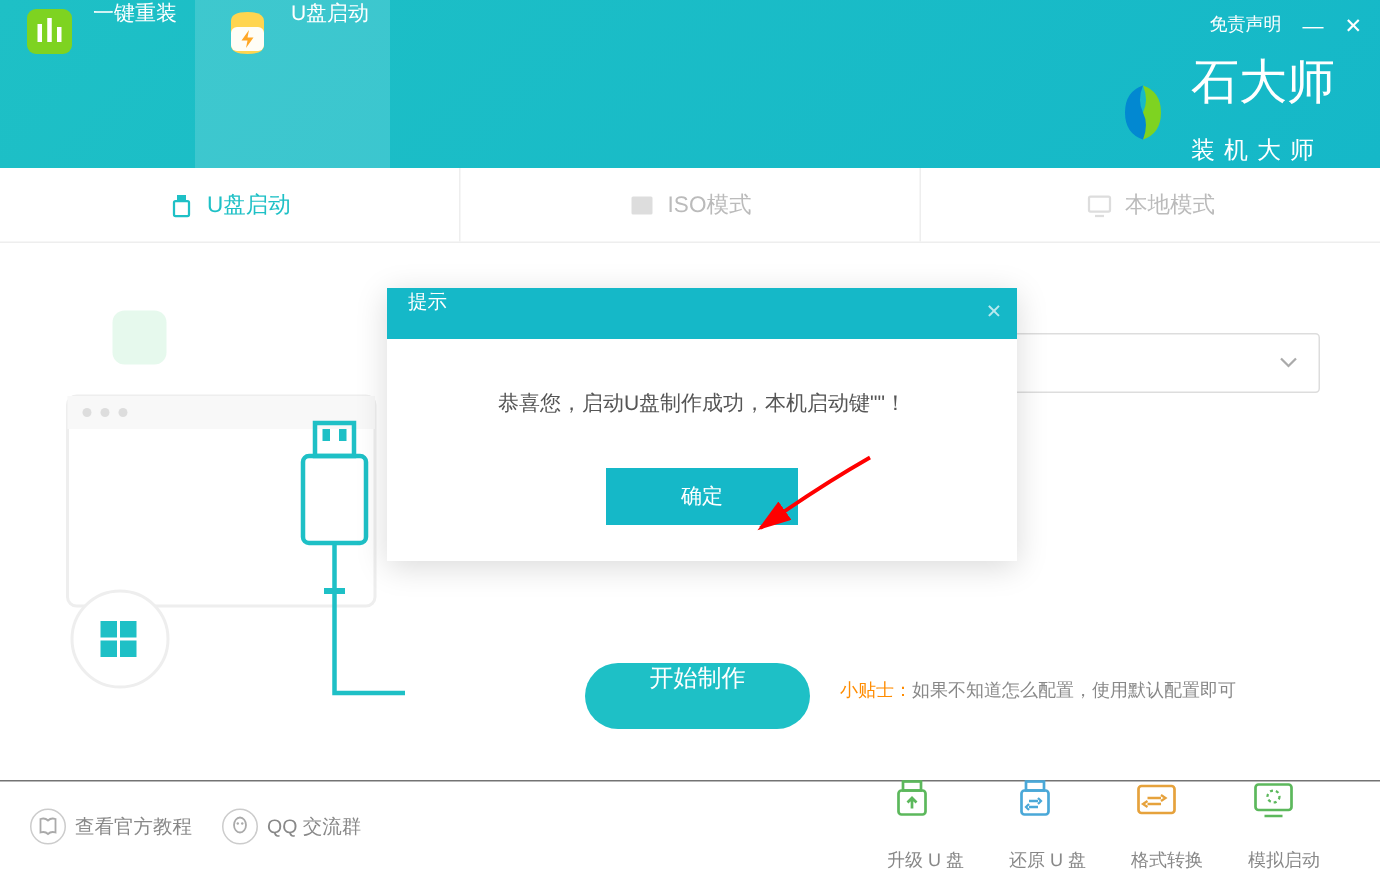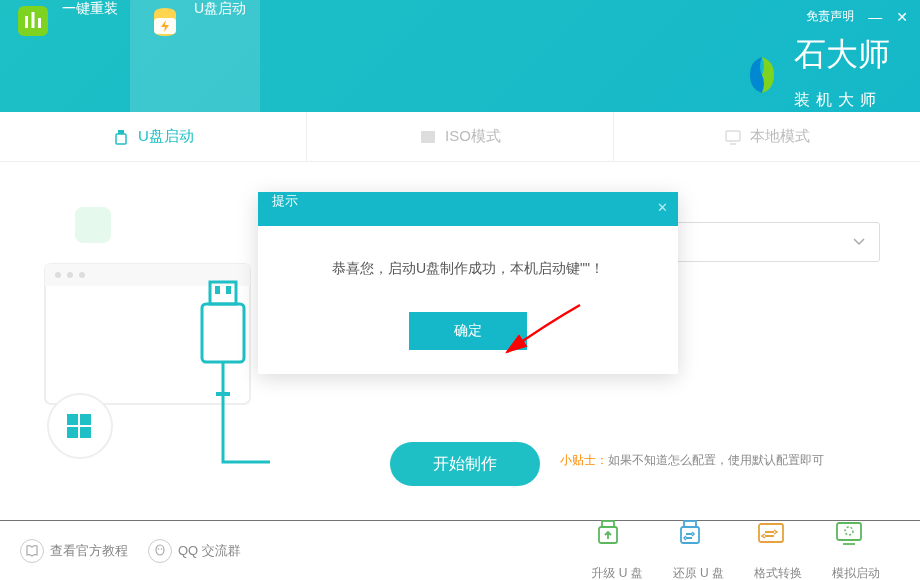--- a/index.html
+++ b/index.html
@@ -16,35 +16,35 @@
 .window-controls{position:absolute;right:12px;top:8px;display:flex;gap:14px;align-items:center;color:#fff;font-size:12px}
 .window-btn{cursor:pointer;font-size:14px}
 .sub-tabs{height:50px;display:flex;border-bottom:1px solid #eee}
 .sub-tab{flex:1;display:flex;align-items:center;justify-content:center;gap:8px;font-size:15px;color:#bbb;cursor:pointer;border-right:1px solid #eee}
 .sub-tab.active{color:#1ec0c6}
 .sub-tab:last-child{border-right:none}
 .content{position:relative;height:calc(100% - 112px - 50px - 60px);padding:20px}
 .illustration{position:absolute;left:30px;top:30px;width:260px;height:300px}
 .config-area{position:absolute;right:40px;top:60px;width:420px}
 .dropdown{height:40px;border:1px solid #ddd;border-radius:3px;display:flex;align-items:center;justify-content:flex-end;padding:0 14px;color:#aaa;cursor:pointer}
-.start-btn{position:absolute;left:390px;top:280px;width:150px;height:44px;background:#1ec0c6;color:#fff;border-radius:22px;display:flex;align-items:center;justify-content:center;font-size:16px;cursor:pointer}
+.start-btn{position:absolute;left:390px;top:280px;width:150px;height:44px;background:#1ec0c6;color:#fff;border-radius:22px;display:flex;align-items:flex-start;justify-content:center;font-size:16px;cursor:pointer}
 .tip-text{position:absolute;left:560px;top:290px;font-size:12px;color:#888}
 .tip-text .orange{color:#ff8c00}
 .footer{height:60px;border-top:1px solid #737373;display:flex;align-items:center;padding:0 20px}
 .footer-left{display:flex;gap:20px}
 .footer-link{display:flex;align-items:center;gap:6px;color:#888;font-size:13px;cursor:pointer}
 .footer-link-icon{width:24px;height:24px;border:1.5px solid #ccc;border-radius:50%;display:flex;align-items:center;justify-content:center}
 .footer-actions{display:flex;gap:30px;margin-left:auto;margin-right:20px}
 .footer-action{display:flex;flex-direction:column;align-items:flex-start;gap:16px;font-size:12px;color:#888;cursor:pointer}
 .modal{position:absolute;left:258px;top:192px;width:420px;background:#fff;box-shadow:0 4px 20px rgba(0,0,0,0.15);z-index:100}
 .modal-header{height:34px;background:#15b8c8;color:#fff;display:flex;align-items:flex-start;padding:0 14px;font-size:13px;position:relative}
 .modal-close{position:absolute;right:10px;top:8px;cursor:pointer;opacity:0.7}
 .modal-body{padding:34px 20px;text-align:center;font-size:14px;color:#555}
 .modal-footer{padding:0 0 24px;display:flex;justify-content:center}
-.modal-btn{width:118px;height:38px;background:#15b8c8;color:#fff;display:flex;align-items:center;justify-content:center;font-size:14px;cursor:pointer}
+.modal-btn{width:128px;height:38px;background:#15b8c8;color:#fff;display:flex;align-items:center;justify-content:center;font-size:14px;cursor:pointer}
 .arrow{position:absolute;left:495px;top:300px;z-index:101;pointer-events:none}
 </style>
 </head>
 <body>
 
 <div class="header">
   <div class="nav-tabs">
     <div class="nav-tab">
       <div class="nav-icon">
         <svg width="42" height="42" viewBox="0 0 42 42">

